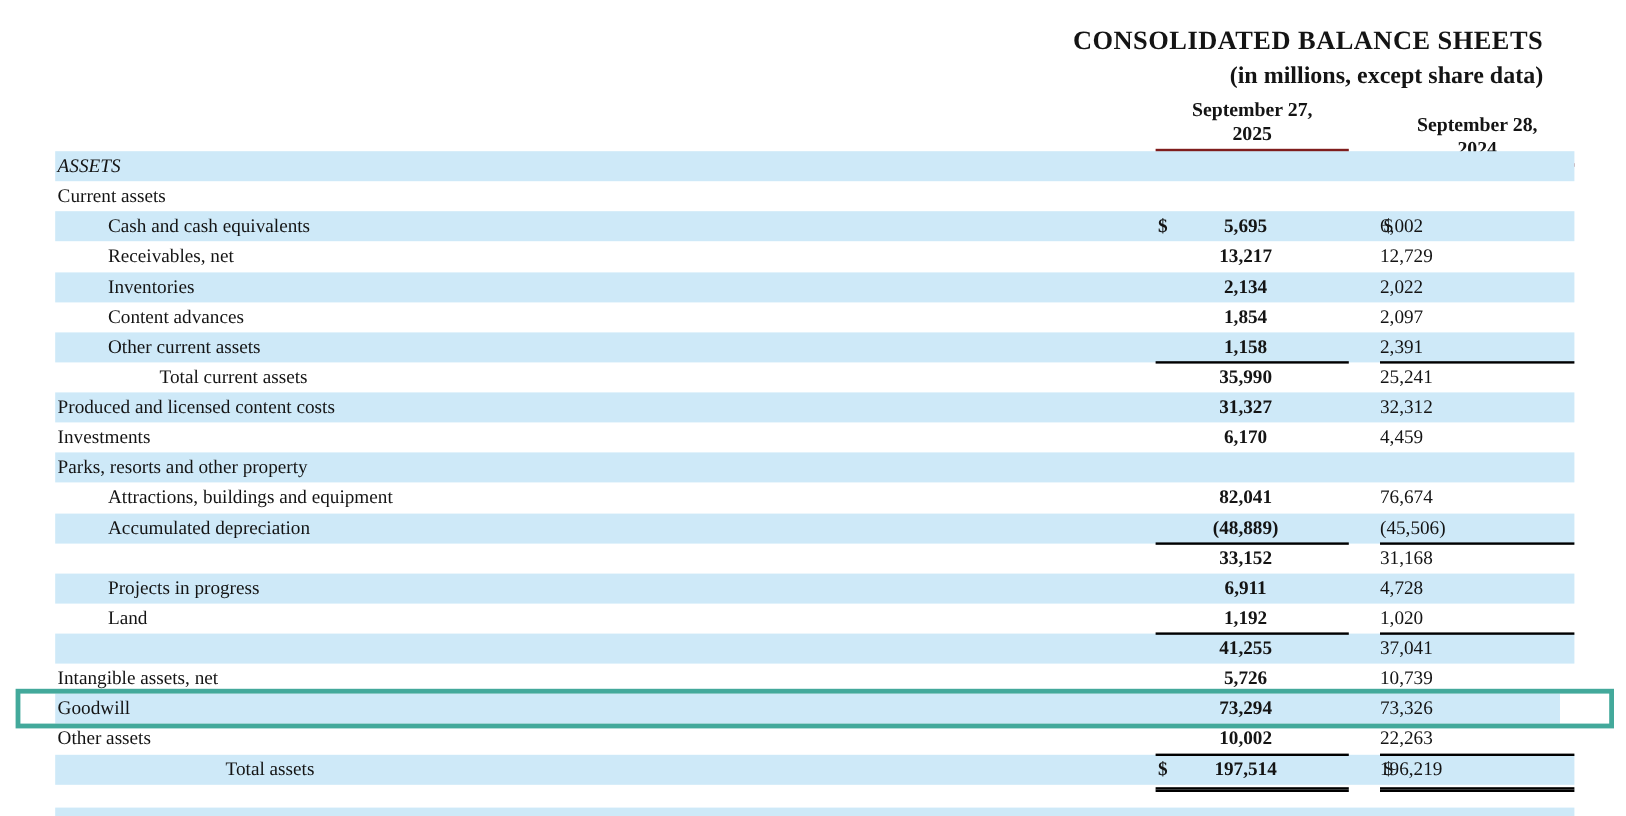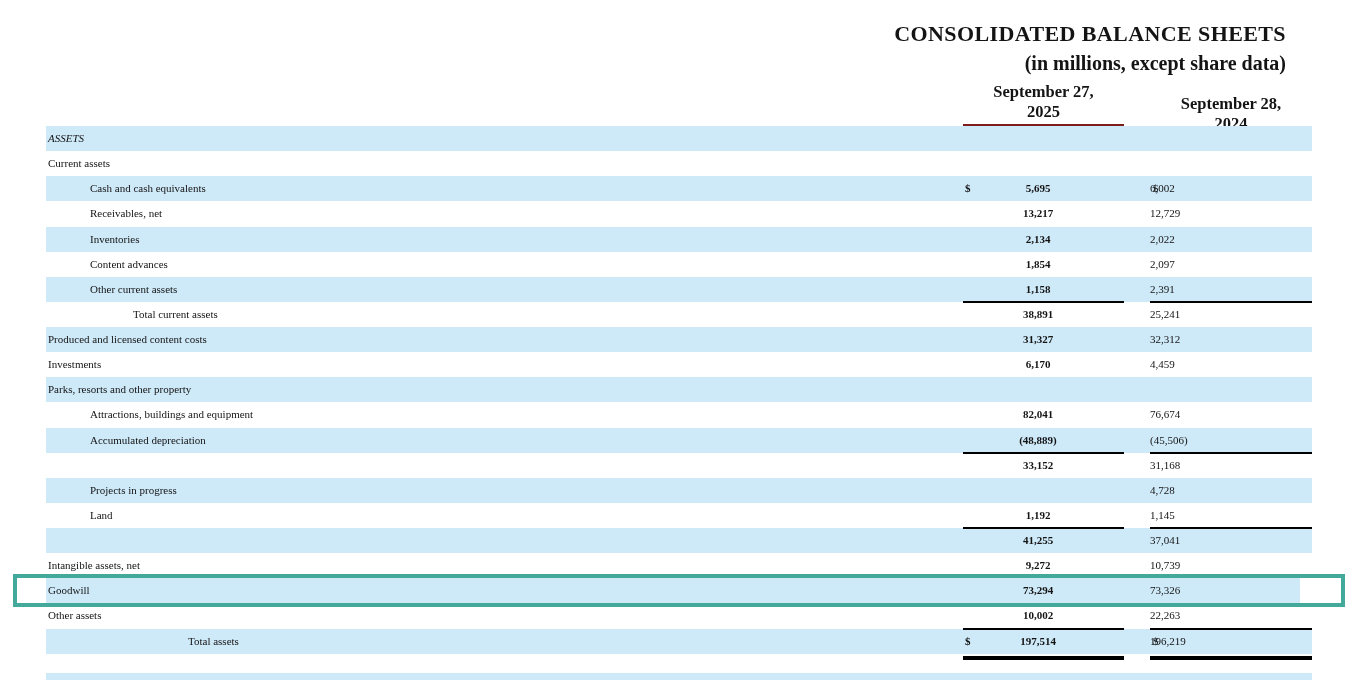--- a/index.html
+++ b/index.html
@@ -15,21 +15,21 @@
   .title-line1 { font-size:22px; letter-spacing:0.4px; }
   .title-line2 { font-size:20px; margin-top:5px;margin-left:12px; }
 
   
   .col-header { position:absolute; top:82px; text-align:center; font-size:16.5px; line-height:19.5px; padding-bottom:3px; border-bottom:3px solid #7f1d1d; }
   .col-header-1 { left:963px; width:161px; font-weight:bold; }
   .col-header-2 { left:1150px; width:162px; font-weight:bold;margin-top:12px; }
 
   
   #rows { position:absolute; top:126px; left:46px; width:1266px; }
-  .row { position:relative; height:25.14px; font-size:11px; line-height:25.14px; }
+  .row { position:relative; height:25.14px; font-size:16px; line-height:25.14px; }
   .row.shaded { background:#cee9f8; }
   .row.highlighted { background:none; }
   .row.highlighted::before { content:""; position:absolute; left:0; top:0; bottom:0; width:1254px; background:#cee9f8; }
   .row .label { position:absolute; white-space:nowrap; z-index:2; }
   .indent-0 .label { left:2px; }
   .indent-1 .label { left:44px; }
   .indent-2 .label { left:87px; }
   .indent-3 .label { left:142px; }
   .row.italic .label { font-style:italic; }
 
@@ -130,21 +130,21 @@
     <span class="dollar d1"></span>
     <span class="val v1">1,158</span>
     <span class="dollar d2"></span>
     <span class="val v2">2,391</span>
     <span class="rule r1"></span>
     <span class="rule r2"></span>
   </div>
       <div class="row indent-2">
     <span class="label">Total current assets</span>
     <span class="dollar d1"></span>
-    <span class="val v1">38,891</span>
+    <span class="val v1">35,990</span>
     <span class="dollar d2"></span>
     <span class="val v2">25,241</span>
 
   </div>
       <div class="row indent-0 shaded">
     <span class="label">Produced and licensed content costs</span>
     <span class="dollar d1"></span>
     <span class="val v1">31,327</span>
     <span class="dollar d2"></span>
     <span class="val v2">32,312</span>
@@ -187,45 +187,46 @@
     <span class="label"></span>
     <span class="dollar d1"></span>
     <span class="val v1">33,152</span>
     <span class="dollar d2"></span>
     <span class="val v2">31,168</span>
 
   </div>
       <div class="row indent-1 shaded">
     <span class="label">Projects in progress</span>
     <span class="dollar d1"></span>
+    <span class="val v1">6,911</span>
     <span class="dollar d2"></span>
     <span class="val v2">4,728</span>
 
   </div>
       <div class="row indent-1 ul-single">
     <span class="label">Land</span>
     <span class="dollar d1"></span>
     <span class="val v1">1,192</span>
     <span class="dollar d2"></span>
-    <span class="val v2">1,145</span>
+    <span class="val v2">1,020</span>
     <span class="rule r1"></span>
     <span class="rule r2"></span>
   </div>
       <div class="row indent-0 shaded">
     <span class="label"></span>
     <span class="dollar d1"></span>
     <span class="val v1">41,255</span>
     <span class="dollar d2"></span>
     <span class="val v2">37,041</span>
 
   </div>
       <div class="row indent-0">
     <span class="label">Intangible assets, net</span>
     <span class="dollar d1"></span>
-    <span class="val v1">9,272</span>
+    <span class="val v1">5,726</span>
     <span class="dollar d2"></span>
     <span class="val v2">10,739</span>
 
   </div>
       <div class="row indent-0 shaded highlighted">
     <span class="label">Goodwill</span>
     <span class="dollar d1"></span>
     <span class="val v1">73,294</span>
     <span class="dollar d2"></span>
     <span class="val v2">73,326</span>

